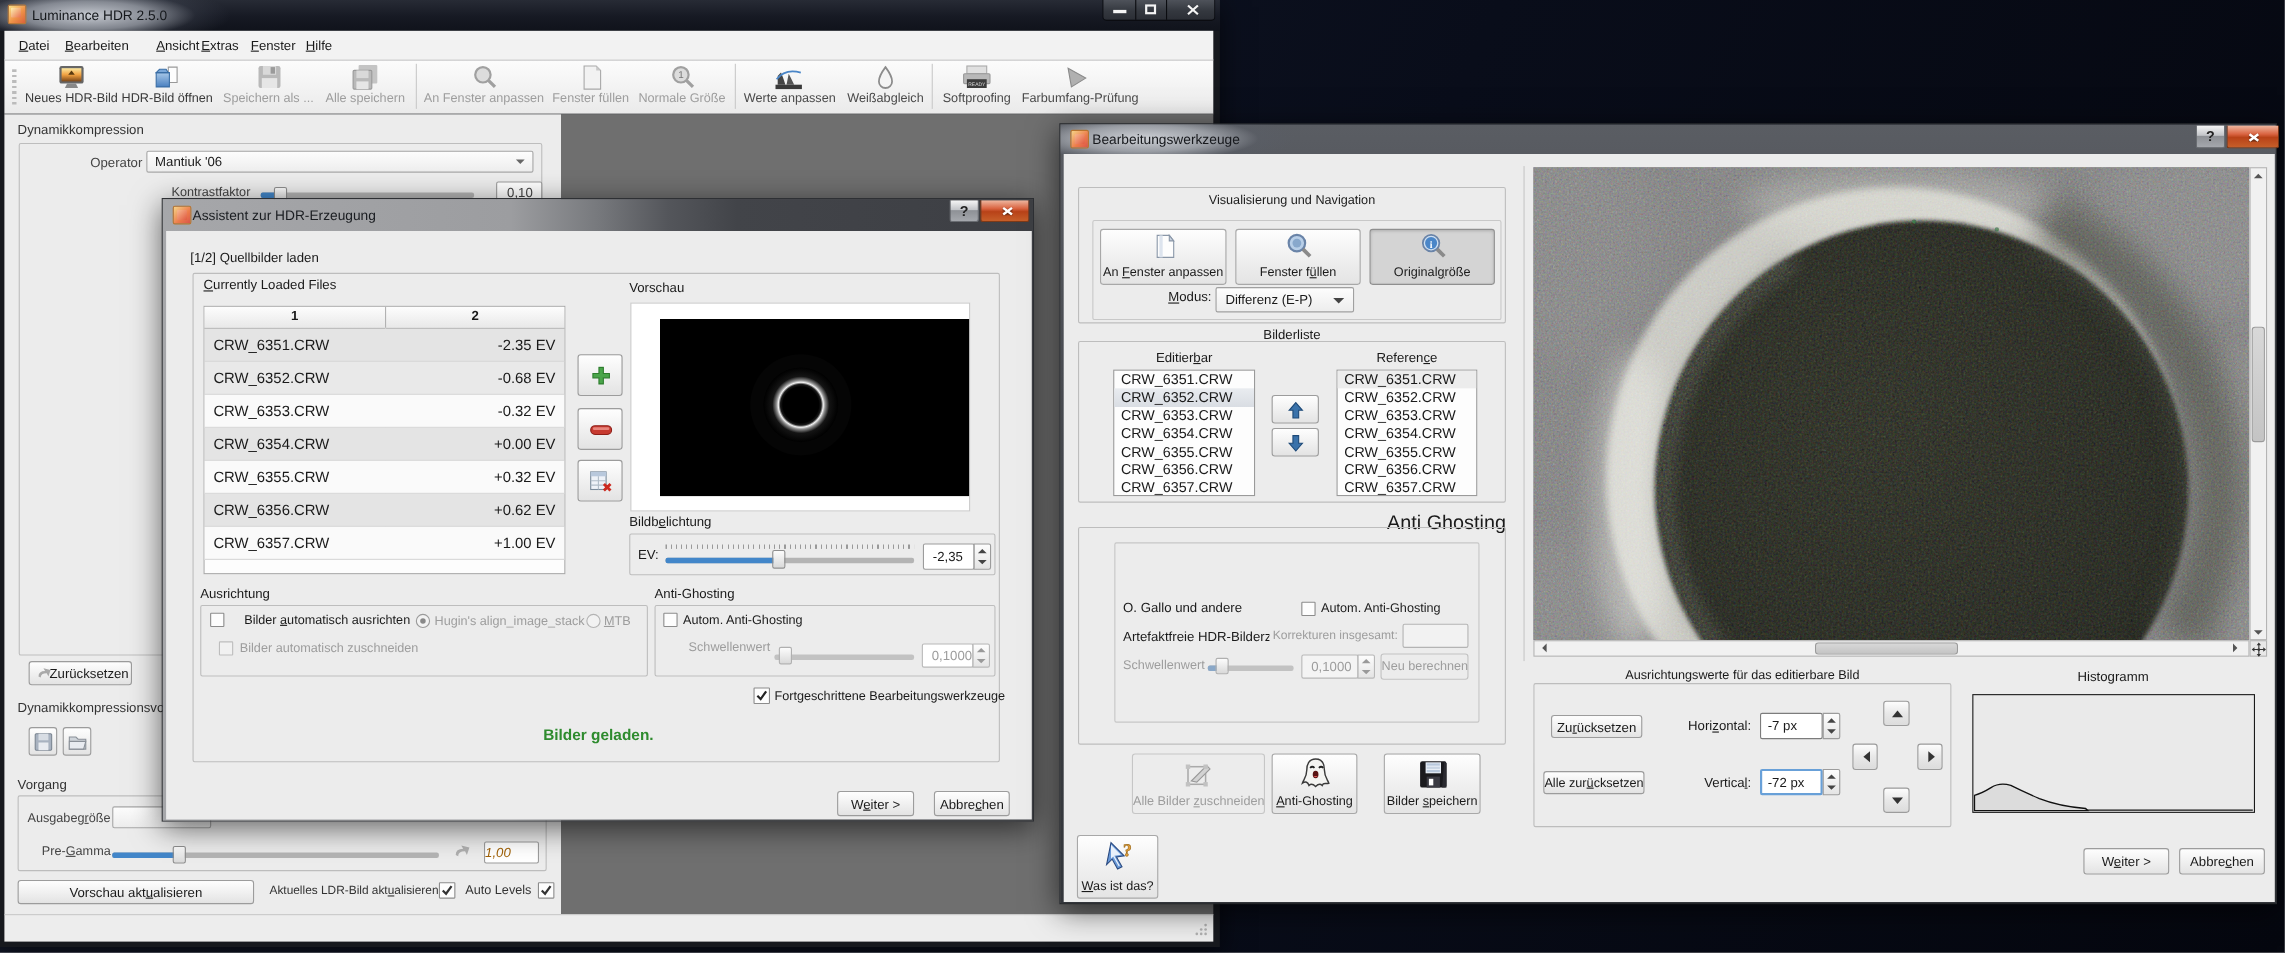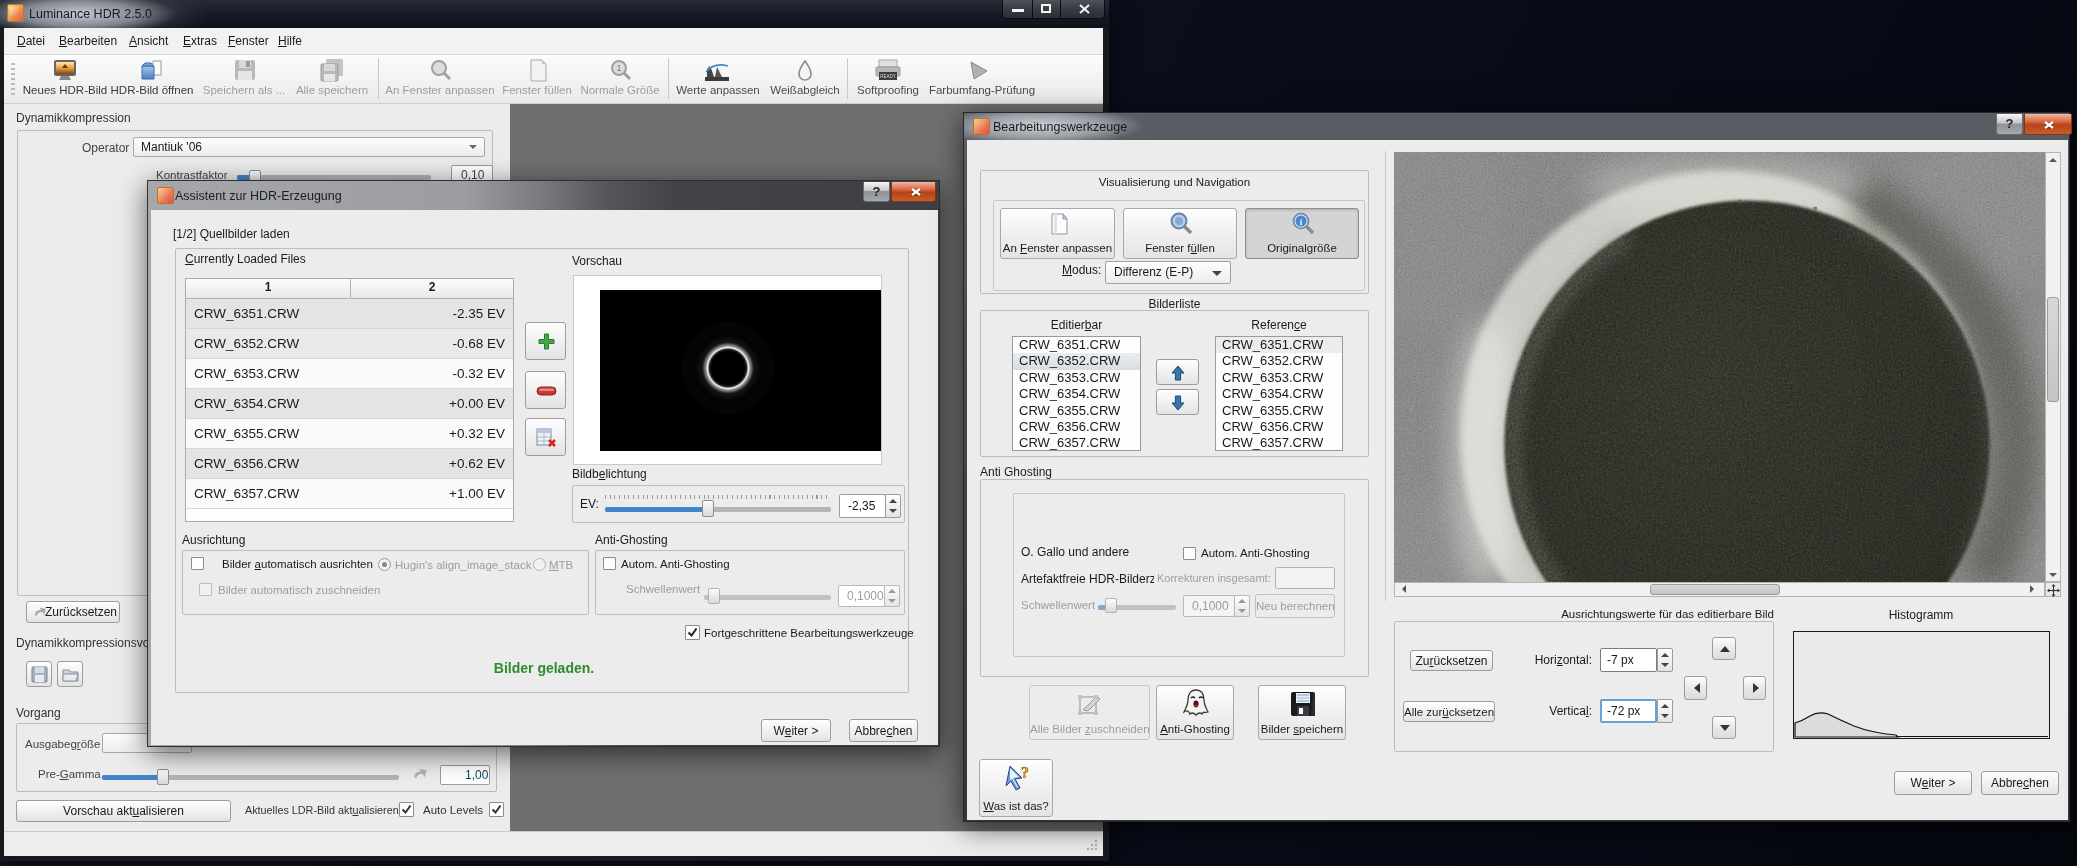--- a/index.html
+++ b/index.html
@@ -50,21 +50,21 @@
     <div class="abs" style="left:9px;top:9px;width:12px;height:3px;background:#f4f4f4;"></div>
     <div class="abs" style="left:38px;top:4px;width:10px;height:9px;border:2px solid #f4f4f4;box-sizing:border-box;"></div>
     <svg class="abs" style="left:76px;top:4px;" width="11" height="10" viewBox="0 0 11 10">
         <path d="M1 1l9 8M10 1l-9 8" stroke="#f4f4f4" stroke-width="2"></path>
       </svg>
   </div>
 
   <div class="abs" style="left:4px;top:28px;width:1099px;height:27px;background:#f2f2f2;border-bottom:1px solid #d6d6d6;box-sizing:border-box;"></div>
   <div class="lbl" style="left:17px;top:34px;"><u>D</u>atei</div>
   <div class="lbl" style="left:59px;top:34px;"><u>B</u>earbeiten</div>
-  <div class="lbl" style="left:129px;top:34px;text-align:right;"><u>A</u>nsicht</div>
+  <div class="lbl" style="left:142px;top:34px;text-align:right;"><u>A</u>nsicht</div>
   <div class="lbl" style="left:183px;top:34px;"><u>E</u>xtras</div>
   <div class="lbl" style="left:228px;top:34px;"><u>F</u>enster</div>
   <div class="lbl" style="left:278px;top:34px;"><u>H</u>ilfe</div>
 
   <div class="abs" style="left:4px;top:55px;width:1099px;height:49px;background:linear-gradient(#fcfcfc,#eaeaea);border-bottom:1px solid #cdcdcd;box-sizing:border-box;"></div>
   <div class="abs" id="toolbar" style="left:0;top:55px;width:1103px;height:49px;">
     <div class="abs" style="left:11px;top:8px;width:4px;height:32px;background:repeating-linear-gradient(to bottom,#bbb 0 2px,transparent 2px 5px);"></div>
 
     <svg class="abs" style="left:52px;top:3px;" width="26" height="25" viewBox="0 0 26 25">
         <rect x="2" y="2" width="22" height="16" rx="2" fill="#666"></rect>
@@ -188,21 +188,21 @@
     <div class="lbl" style="left:21px;top:634px;color:#444;font-size:11.5px;">Ausgabeg<u>r</u>öße</div>
     <div class="abs" style="left:98px;top:629px;width:90px;height:20px;background:linear-gradient(#fdfdfd,#ededed);border:1px solid #a8a8a8;border-radius:2px;box-sizing:border-box;"></div>
     <div class="lbl" style="left:34px;top:664px;color:#444;font-size:11.5px;">Pre-<u>G</u>amma</div>
     <div class="groove" style="left:98px;top:671px;width:297px;height:5px;"></div>
     <div class="gfill" style="left:98px;top:671px;width:59px;height:5px;"></div>
     <div class="shandle" style="left:153px;top:665px;width:12px;height:16px;"></div>
     <svg class="abs" style="left:408px;top:664px;" width="17" height="15" viewBox="0 0 15 13">
         <path d="M2 8q0-5 6-5l-1.5-2.5L13 2l-2 6L9.5 5Q4 5 4 9z" fill="#b0b0b0"></path>
       </svg>
     <div class="spinbox" style="left:436px;top:661px;width:50px;height:20px;">
-        <div class="lbl" style="left:24px;top:2px;color:#0c4a6e;">1,00</div>
+        <div class="lbl" style="left:0;top:2px;color:#a16207;font-style:italic;">1,00</div>
       </div>
     <div class="btn" style="left:12px;top:696px;width:215px;height:22px;font-size:12px;line-height:21px;">Vorschau akt<u>u</u>alisieren</div>
     <div class="lbl" style="left:241px;top:700px;font-size:10.8px;color:#333;">Aktuelles LDR-Bild akt<u>u</u>alisieren</div>
     <div class="cb" style="left:395px;top:698px;width:15px;height:15px;"><svg width="13" height="13" viewBox="0 0 13 13">
           <path d="M2.5 6.5l3 3 5-7" stroke="#333" stroke-width="2" fill="none"></path>
         </svg></div>
     <div class="lbl" style="left:419px;top:700px;font-size:11.5px;color:#333;">Auto Levels</div>
     <div class="cb" style="left:485px;top:698px;width:15px;height:15px;"><svg width="13" height="13" viewBox="0 0 13 13">
           <path d="M2.5 6.5l3 3 5-7" stroke="#333" stroke-width="2" fill="none"></path>
         </svg></div>
@@ -446,21 +446,21 @@
         <svg class="abs" style="left:13px;top:5px;" width="16" height="16" viewBox="0 0 16 16">
           <path d="M8 1l6 7h-3.4v7H5.4V8H2z" fill="#3a72aa" stroke="#1e4a78"></path>
         </svg>
       </div>
     <div class="btn" style="left:189px;top:249px;width:43px;height:26px;">
         <svg class="abs" style="left:13px;top:5px;" width="16" height="16" viewBox="0 0 16 16">
           <path d="M8 15l6-7h-3.4V1H5.4v7H2z" fill="#3a72aa" stroke="#1e4a78"></path>
         </svg>
       </div>
 
-    <div class="abs" style="left:13px;top:325px;width:389px;text-align:left;font-size:12px;">Anti Ghosting</div>
+    <div class="abs" style="left:13px;top:325px;width:389px;text-align:right;font-size:18px;">Anti Ghosting</div>
     <div class="gb" style="left:13px;top:339px;width:389px;height:198px;"></div>
     <div class="gb" style="left:46px;top:353px;width:332px;height:164px;border-color:#c6c6c6;"></div>
     <div class="lbl" style="left:54px;top:405px;font-size:12px;">O. Gallo und andere</div>
     <div class="cb" style="left:216px;top:407px;"></div>
     <div class="lbl" style="left:234px;top:407px;font-size:11.5px;">Autom. Anti-Ghosting</div>
     <div class="lbl" style="left:54px;top:432px;font-size:12px;width:133px;overflow:hidden;">Artefaktfreie HDR-Bilderzeu</div>
     <div class="glbl" style="left:190px;top:432px;font-size:11px;">Korrekturen insgesamt:</div>
     <div class="abs" style="left:308px;top:427px;width:60px;height:22px;background:#f2f2f2;border:1px solid #b4b4b4;border-radius:2px;box-sizing:border-box;"></div>
     <div class="glbl" style="left:54px;top:459px;font-size:11.5px;">Schwellenwert</div>
     <div class="groove" style="left:131px;top:465px;width:78px;height:5px;background:#c2c2c2;"></div>
@@ -581,21 +581,21 @@
       <div class="tri-u" style="right:8px;top:4px;transform:rotate(90deg);border-bottom-color:#555;"></div>
     </div>
     <div class="abs" style="left:1078px;top:442px;width:16px;height:15px;background:#e8e8e8;border:1px solid #b4b4b4;box-sizing:border-box;">
       <svg width="15" height="15" viewBox="0 0 15 15">
           <path d="M7.5 1l2 2.5h-4zM7.5 14l2-2.5h-4zM1 7.5l2.5-2v4zM14 7.5l-2.5-2v4zM6.5 6.5h2v2h-2z" fill="#333"></path>
           <line x1="7.5" y1="3" x2="7.5" y2="12" stroke="#333"></line>
           <line x1="3" y1="7.5" x2="12" y2="7.5" stroke="#333"></line>
         </svg>
     </div>
 
-    <div class="abs" style="left:427px;top:468px;width:380px;text-align:right;font-size:11.5px;">Ausrichtungswerte für das editierbare Bild</div>
+    <div class="abs" style="left:427px;top:468px;width:380px;text-align:center;font-size:11.5px;">Ausrichtungswerte für das editierbare Bild</div>
     <div class="gb" style="left:427px;top:481px;width:380px;height:131px;"></div>
     <div class="btn" style="left:443px;top:510px;width:83px;height:21px;line-height:20px;font-size:12px;">Zu<u>r</u>ücksetzen</div>
     <div class="btn" style="left:436px;top:561px;width:92px;height:21px;line-height:20px;font-size:11.5px;white-space:nowrap;">Alle zur<u>ü</u>cksetzen</div>
     <div class="lbl" style="left:564px;top:513px;width:61px;text-align:right;">Hori<u>z</u>ontal:</div>
     <div class="lbl" style="left:574px;top:564px;width:51px;text-align:right;">Vertica<u>l</u>:</div>
     <div class="spinbox" style="left:633px;top:508px;width:57px;height:24px;border-color:#7c7c7c;">
         <div class="lbl" style="left:6px;top:4px;">-7 px</div>
       </div>
     <div class="spinarr" style="left:690px;top:508px;width:16px;height:24px;">
         <div class="tri-u" style="left:3px;top:4px;"></div>

